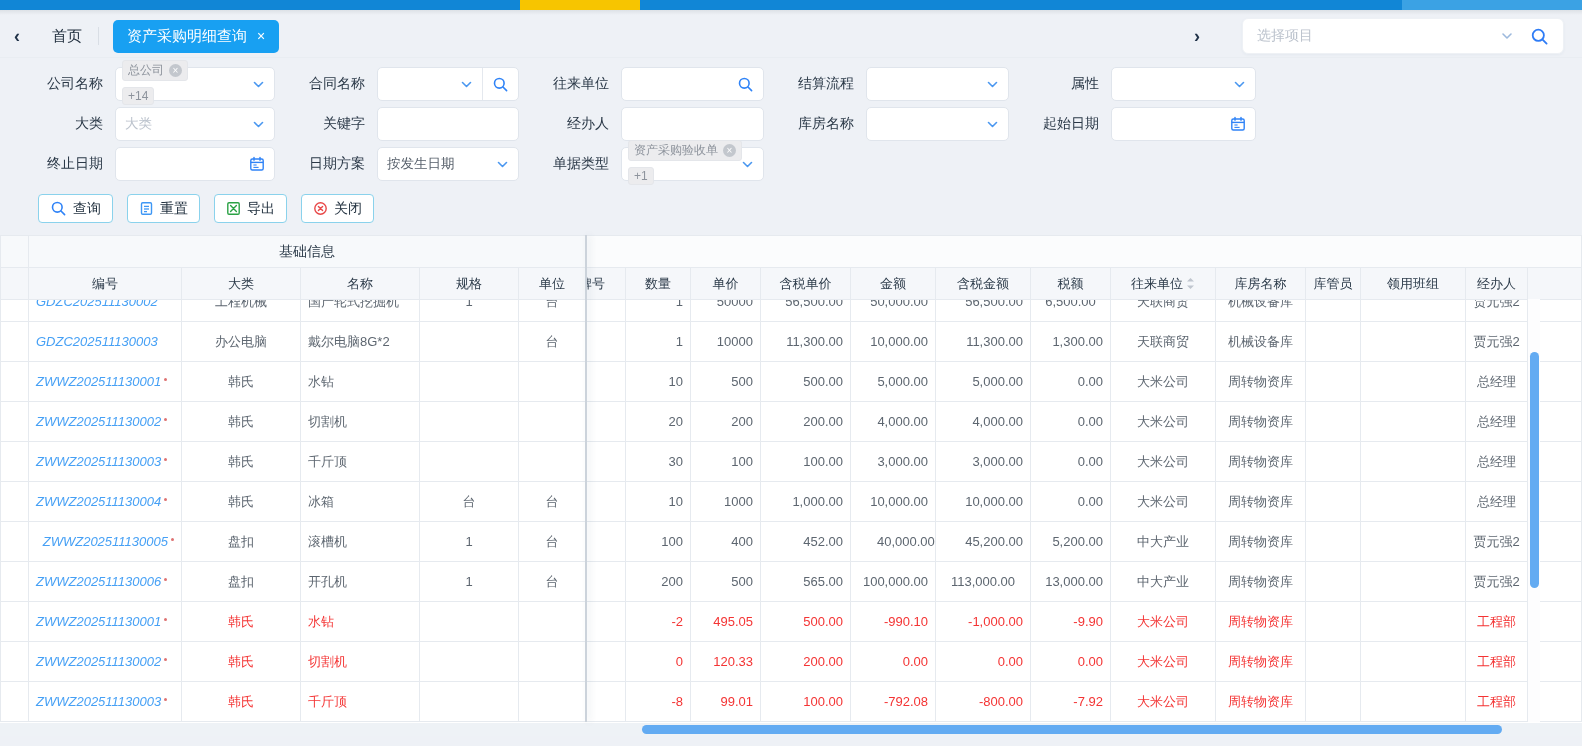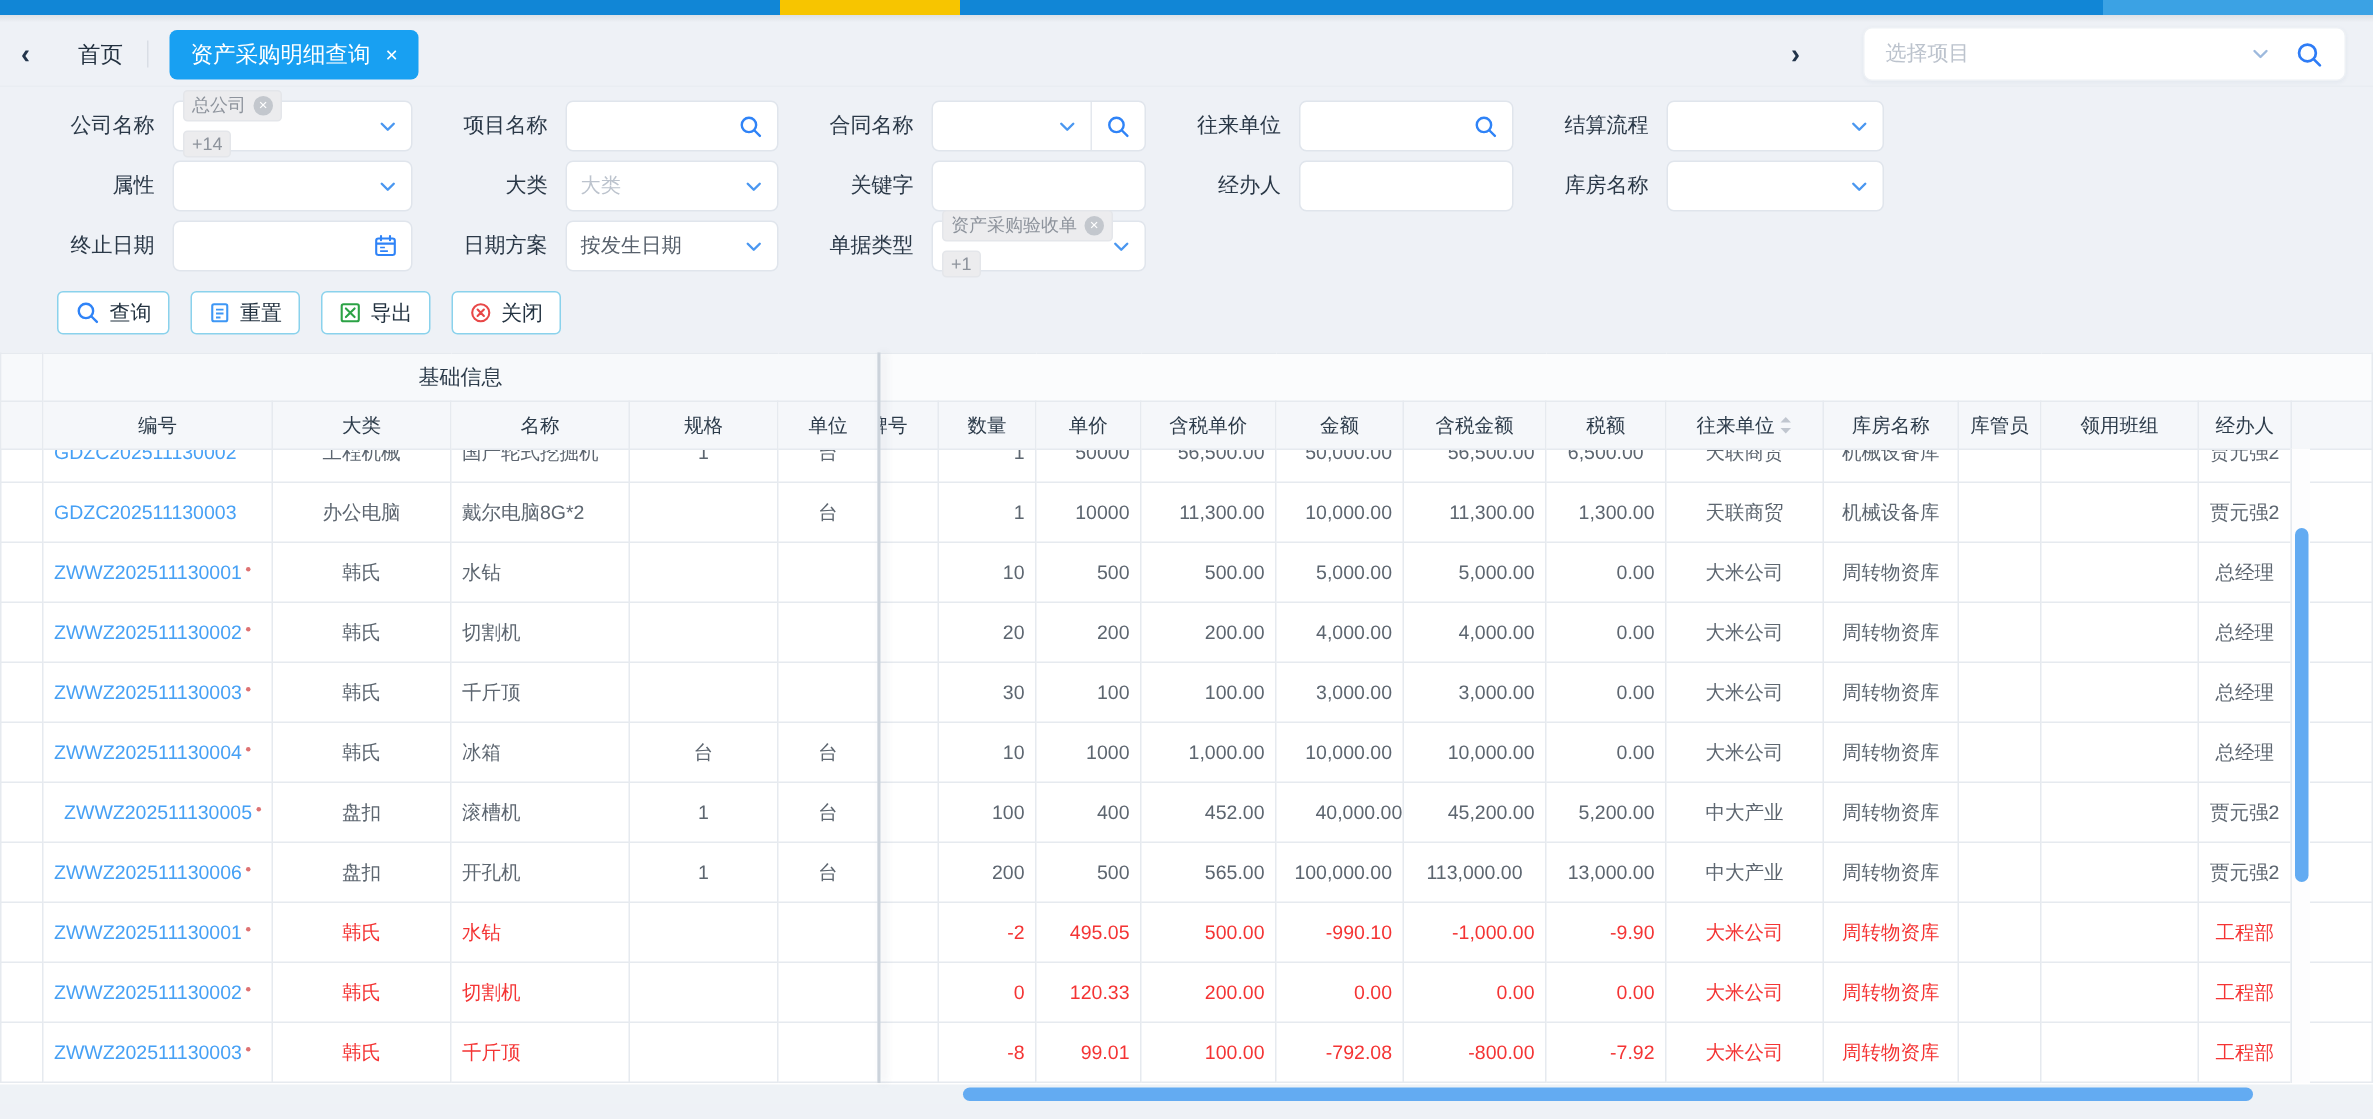--- a/index.html
+++ b/index.html
@@ -47,21 +47,21 @@
   
   .table-area { position:relative; background:#fff; }
   .table-area table { border-collapse:collapse; table-layout:fixed; width:1582px; }
   .table-area th, .table-area td { border:1px solid #e6eaef; overflow:hidden; white-space:nowrap; padding:0 7px; }
   tr.grp th { height:32px; background:#f7f9fb; font-size:14px; color:#2c3b4a; font-weight:normal; }
   tr.hdr th { height:32px; background:#f5f7fa; font-size:13px; color:#2c3b4a; font-weight:normal; text-align:center; }
   .body-clip { height:423px; overflow:hidden; background:#fff; }
   .body-clip table { margin-top:-19px; }
   .body-clip td { height:40px; font-size:13px; color:#5d6670; background:#fff; }
   tr.red td { color:#f43434; }
-  a.doc-link { color:#46a0f5; text-decoration:none; font-size:13px; }
+  a.doc-link { color:#46a0f5; text-decoration:none; font-size:13px;font-style:italic; }
   .mk { display:inline-block; width:3px; height:3px; background:#de7272; border-radius:50%; vertical-align:top; margin:4px 0 0 3px; }
   .clipspan { display:inline-block; transform:translateX(-14px); }
   .sort-ic { display:inline-block; vertical-align:-2px; margin-left:3px; }
   .freeze-line { position:absolute; left:585px; top:0; width:2px; height:487px; background:#ccd3db; box-shadow:3px 0 6px rgba(60,80,100,.14); z-index:3; }
 
   
   .vscroll { position:absolute; top:64px; left:1527px; width:13px; height:423px; background:#fdfdfe; border-left:1px solid #e6eaef; z-index:4; }
   .vthumb { position:absolute; top:53px; left:2px; width:9px; height:236px; background:#63abf2; border-radius:5px; cursor:pointer; }
   .hscroll { position:relative; height:13px; background:#eef2f6; }
   .hthumb { position:absolute; top:2px; left:642px; width:860px; height:9px; background:#63abf2; border-radius:5px; cursor:pointer; }
@@ -116,31 +116,20 @@
           </span>
           <span class="chip m">+14</span>
           <span class="icn ml">
             <svg width="13" height="13" viewBox="0 0 13 13">
               <path d="M2.5 4.5l4 4 4-4" stroke="#4a97f0" stroke-width="1.6" fill="none" stroke-linecap="round" stroke-linejoin="round"></path>
             </svg>
           </span>
         </div>
       </div>
       <div class="field">
-        <label>项目名称</label>
-        <div class="ctl">
-          <span class="icn ml">
-            <svg width="17" height="17" viewBox="0 0 17 17">
-              <circle cx="7.3" cy="7.3" r="4.8" stroke="#2f83f7" stroke-width="1.6" fill="none"></circle>
-              <line x1="11" y1="11" x2="14.6" y2="14.6" stroke="#2f83f7" stroke-width="1.6" stroke-linecap="round"></line>
-            </svg>
-          </span>
-        </div>
-      </div>
-      <div class="field">
         <label>合同名称</label>
         <div class="ctl">
           <span class="icn ml">
             <svg width="13" height="13" viewBox="0 0 13 13">
               <path d="M2.5 4.5l4 4 4-4" stroke="#4a97f0" stroke-width="1.6" fill="none" stroke-linecap="round" stroke-linejoin="round"></path>
             </svg>
           </span>
           <span class="vdiv"></span>
           <span class="icn">
             <svg width="17" height="17" viewBox="0 0 17 17">
@@ -199,20 +188,35 @@
       <div class="field">
         <label>经办人</label>
         <div class="ctl"></div>
       </div>
       <div class="field">
         <label>库房名称</label>
         <div class="ctl">
           <span class="icn ml">
             <svg width="13" height="13" viewBox="0 0 13 13">
               <path d="M2.5 4.5l4 4 4-4" stroke="#4a97f0" stroke-width="1.6" fill="none" stroke-linecap="round" stroke-linejoin="round"></path>
+            </svg>
+          </span>
+        </div>
+      </div>
+      <div class="field">
+        <label>起始日期</label>
+        <div class="ctl">
+          <span class="icn ml">
+            <svg width="16" height="16" viewBox="0 0 16 16">
+              <rect x="1.8" y="3" width="12.4" height="11" rx="1.5" stroke="#2f83f7" stroke-width="1.4" fill="none"></rect>
+              <line x1="1.8" y1="6.4" x2="14.2" y2="6.4" stroke="#2f83f7" stroke-width="1.4"></line>
+              <line x1="5" y1="1.4" x2="5" y2="4.2" stroke="#2f83f7" stroke-width="1.4" stroke-linecap="round"></line>
+              <line x1="11" y1="1.4" x2="11" y2="4.2" stroke="#2f83f7" stroke-width="1.4" stroke-linecap="round"></line>
+              <line x1="4.4" y1="9" x2="7.6" y2="9" stroke="#2f83f7" stroke-width="1.1"></line>
+              <line x1="4.4" y1="11.4" x2="9.6" y2="11.4" stroke="#2f83f7" stroke-width="1.1"></line>
             </svg>
           </span>
         </div>
       </div>
       <div class="field">
         <label>终止日期</label>
         <div class="ctl">
           <span class="icn ml">
             <svg width="16" height="16" viewBox="0 0 16 16">
               <rect x="1.8" y="3" width="12.4" height="11" rx="1.5" stroke="#2f83f7" stroke-width="1.4" fill="none"></rect>

